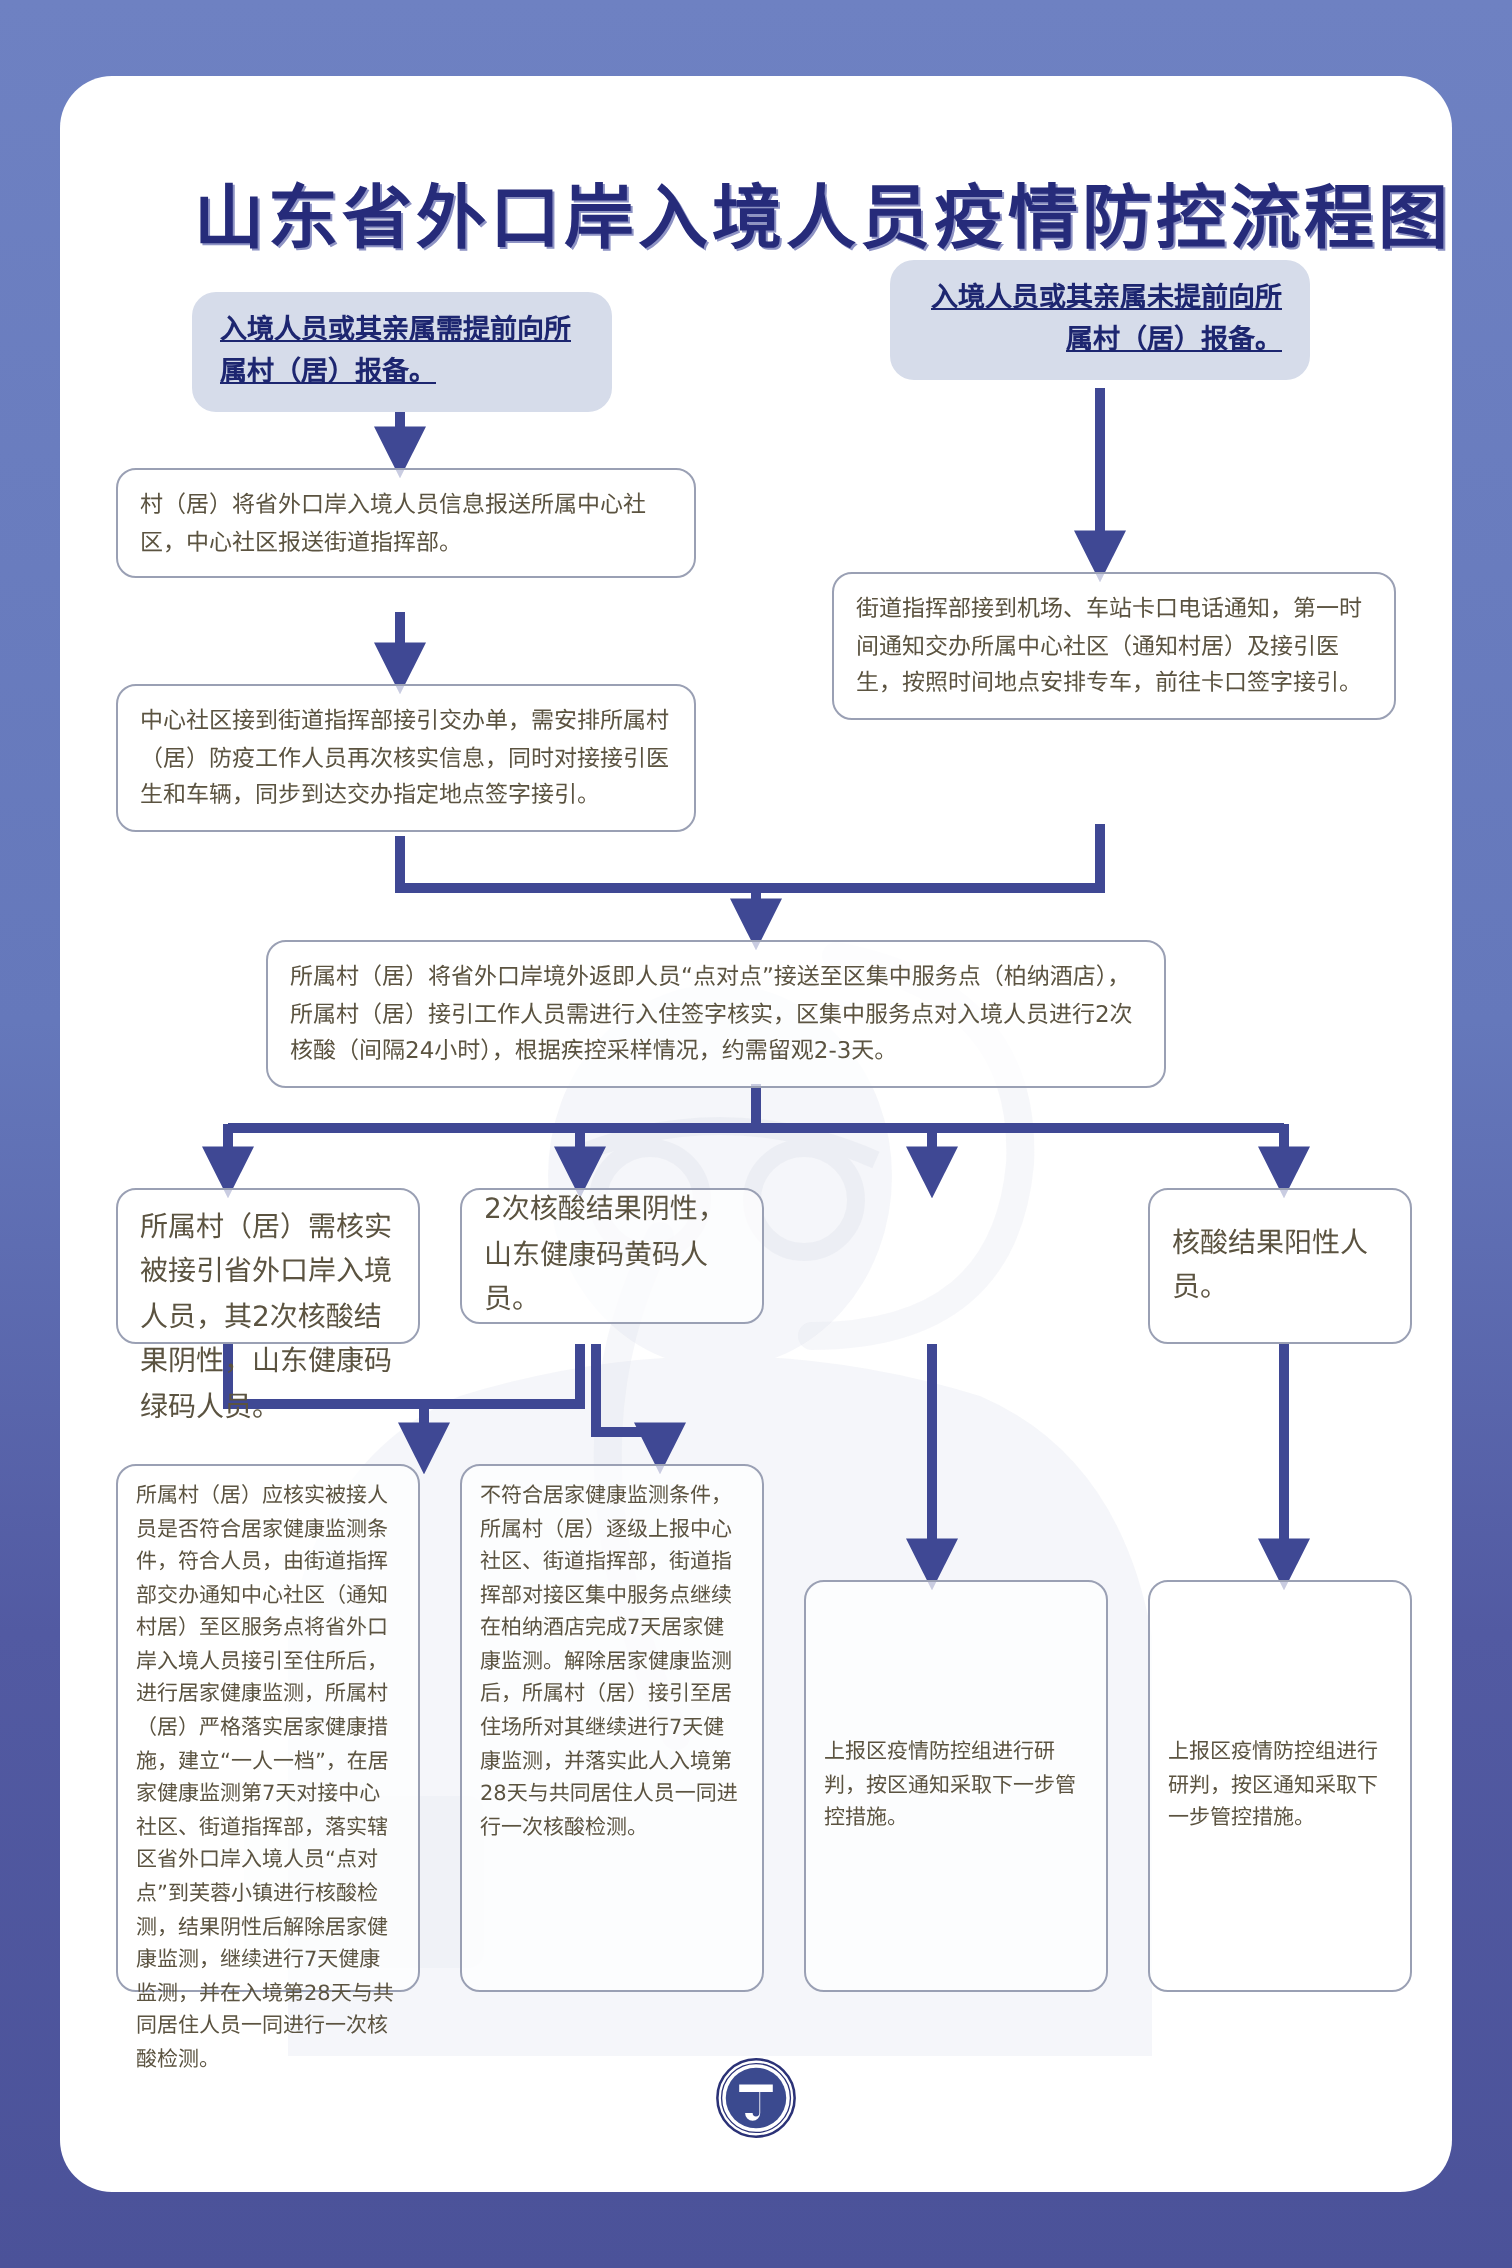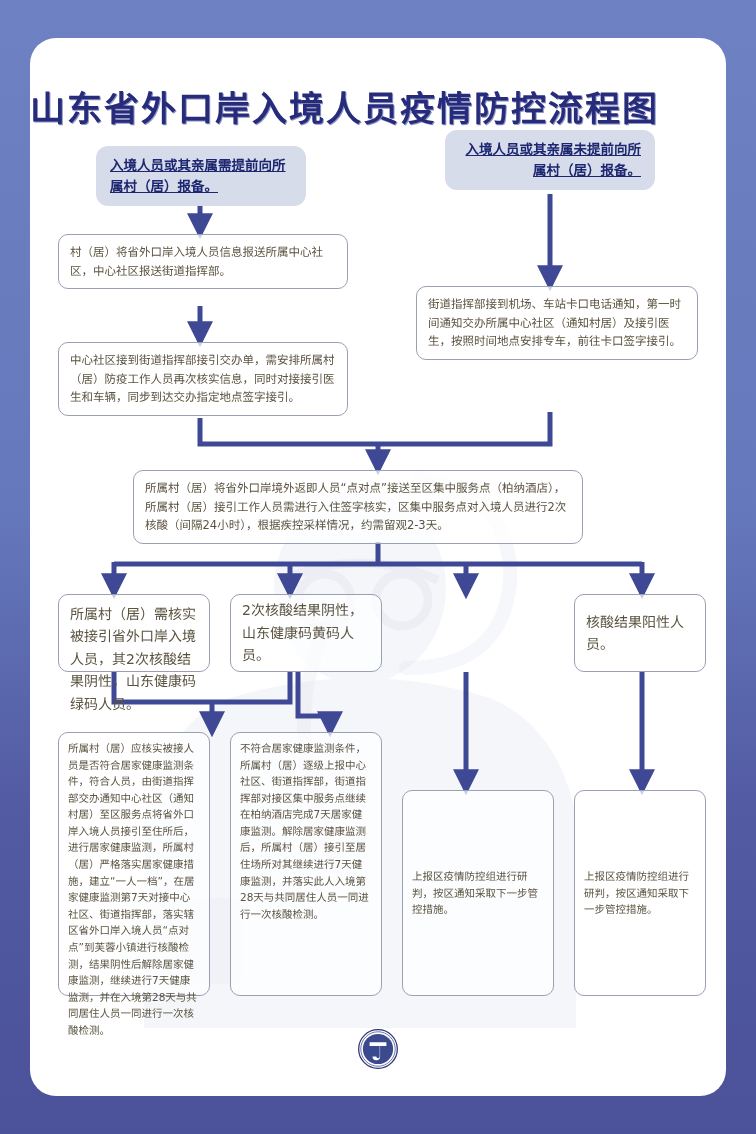--- a/index.html
+++ b/index.html
@@ -19,21 +19,21 @@
   }
   
   .watermark{
     position:absolute;left:0;top:430px;width:696px;height:560px;
     opacity:.55;pointer-events:none;
   }
   .canvas{position:absolute;left:0;top:0;width:696px;height:1058px;}
   svg.links{position:absolute;left:0;top:0;width:696px;height:1058px;pointer-events:none;}
 
   .title{
-    position:absolute;left:0;top:42px;width:696px;text-align:left;
+    position:absolute;left:0;top:42px;width:696px;text-align:right;
     font-family:"DejaVu Sans","Liberation Sans",sans-serif;
     font-weight:700;font-size:35px;letter-spacing:2px;
     color:#262b7a;
     text-shadow:1px 1px 0 #8e93c4;
     white-space:nowrap;
   }
 
   .node{position:absolute;box-sizing:border-box;}
 
   .head-box{
@@ -146,21 +146,21 @@
     <div class="node head-box" style="left:415px;top:92px;width:210px;text-align:right;">入境人员或其亲属未提前向所属村（居）报备。</div>
 
     <div class="node proc-box" style="left:28px;top:196px;width:290px;">村（居）将省外口岸入境人员信息报送所属中心社区，中心社区报送街道指挥部。</div>
     <div class="node proc-box" style="left:28px;top:304px;width:290px;">中心社区接到街道指挥部接引交办单，需安排所属村（居）防疫工作人员再次核实信息，同时对接接引医生和车辆，同步到达交办指定地点签字接引。</div>
 
     <div class="node proc-box" style="left:386px;top:248px;width:282px;">街道指挥部接到机场、车站卡口电话通知，第一时间通知交办所属中心社区（通知村居）及接引医生，按照时间地点安排专车，前往卡口签字接引。</div>
 
     <div class="node proc-box" style="left:103px;top:432px;width:450px;">所属村（居）将省外口岸境外返即人员“点对点”接送至区集中服务点（柏纳酒店），所属村（居）接引工作人员需进行入住签字核实，区集中服务点对入境人员进行2次核酸（间隔24小时），根据疾控采样情况，约需留观2-3天。</div>
 
     <div class="node proc-box tight" style="left:28px;top:556px;width:152px;height:78px;">所属村（居）需核实被接引省外口岸入境人员，其2次核酸结果阴性，山东健康码绿码人员。</div>
-    <div class="node proc-box tight centerv" style="left:200px;top:556px;width:152px;height:78px;">2次核酸结果阴性，山东健康码黄码人员。</div>
+    <div class="node proc-box tight centerv" style="left:200px;top:556px;width:152px;height:68px;">2次核酸结果阴性，山东健康码黄码人员。</div>
     <div class="node proc-box tight centerv" style="left:544px;top:556px;width:132px;height:78px;">核酸结果阳性人员。</div>
 
     <div class="node proc-box small" style="left:28px;top:694px;width:152px;height:264px;">所属村（居）应核实被接人员是否符合居家健康监测条件，符合人员，由街道指挥部交办通知中心社区（通知村居）至区服务点将省外口岸入境人员接引至住所后，进行居家健康监测，所属村（居）严格落实居家健康措施，建立“一人一档”，在居家健康监测第7天对接中心社区、街道指挥部，落实辖区省外口岸入境人员“点对点”到芙蓉小镇进行核酸检测，结果阴性后解除居家健康监测，继续进行7天健康监测，并在入境第28天与共同居住人员一同进行一次核酸检测。</div>
     <div class="node proc-box small" style="left:200px;top:694px;width:152px;height:264px;">不符合居家健康监测条件，所属村（居）逐级上报中心社区、街道指挥部，街道指挥部对接区集中服务点继续在柏纳酒店完成7天居家健康监测。解除居家健康监测后，所属村（居）接引至居住场所对其继续进行7天健康监测，并落实此人入境第28天与共同居住人员一同进行一次核酸检测。</div>
     <div class="node proc-box small centerv" style="left:372px;top:752px;width:152px;height:206px;">上报区疫情防控组进行研判，按区通知采取下一步管控措施。</div>
     <div class="node proc-box small centerv" style="left:544px;top:752px;width:132px;height:206px;">上报区疫情防控组进行研判，按区通知采取下一步管控措施。</div>
 
   </div>
 
   <div class="footer">

